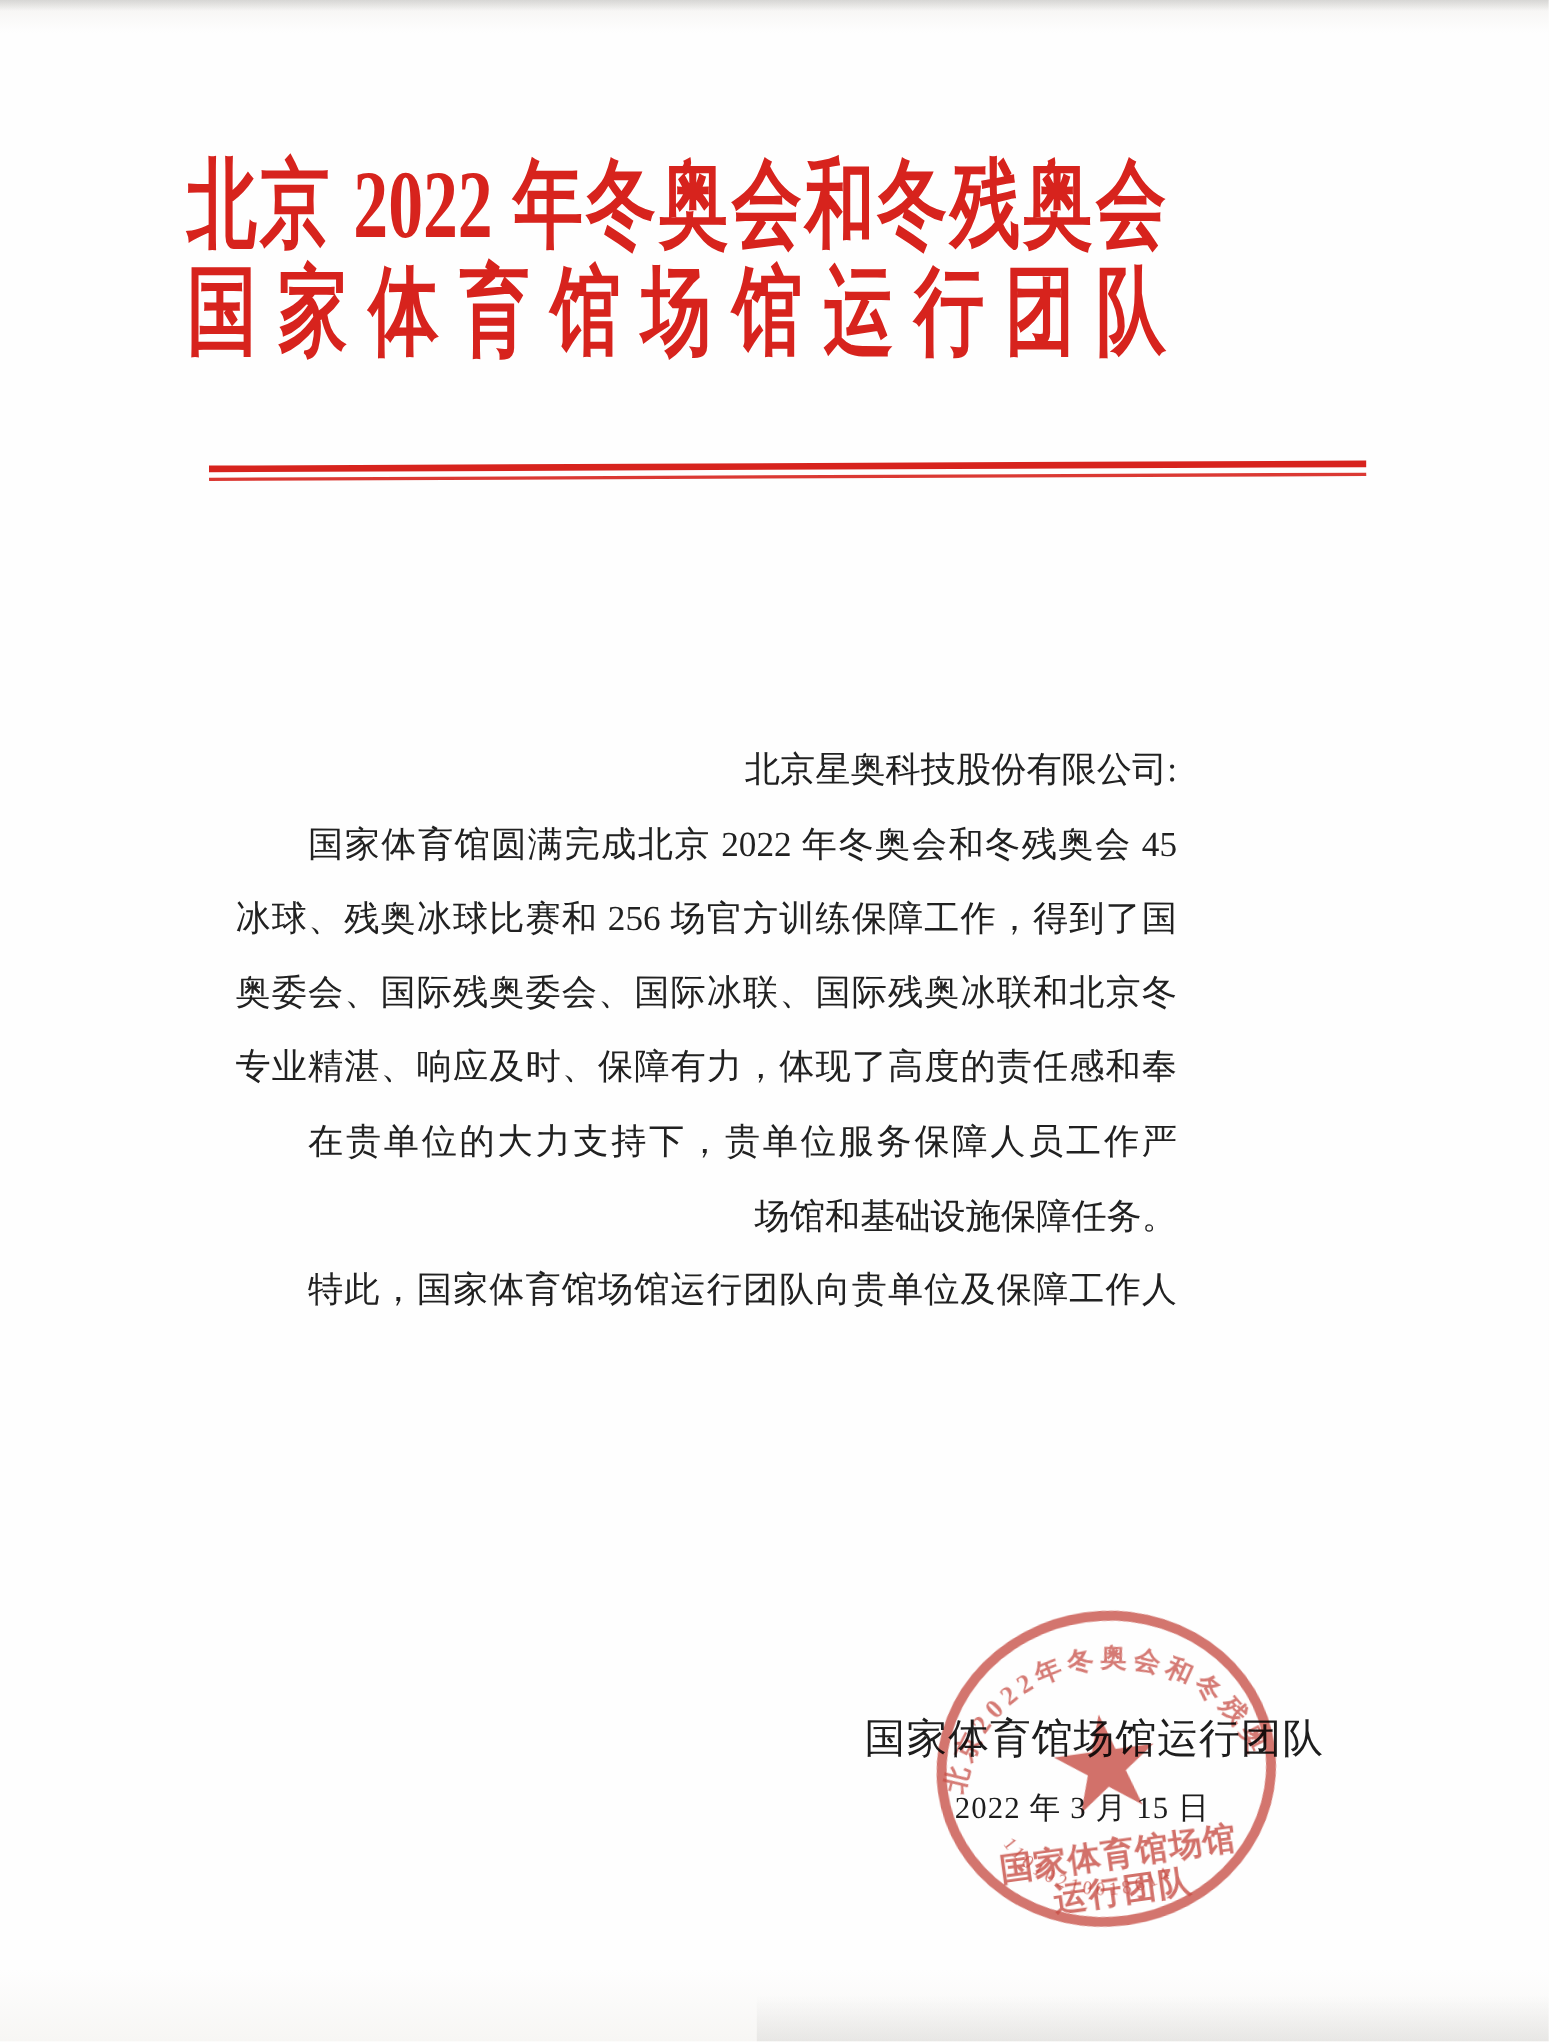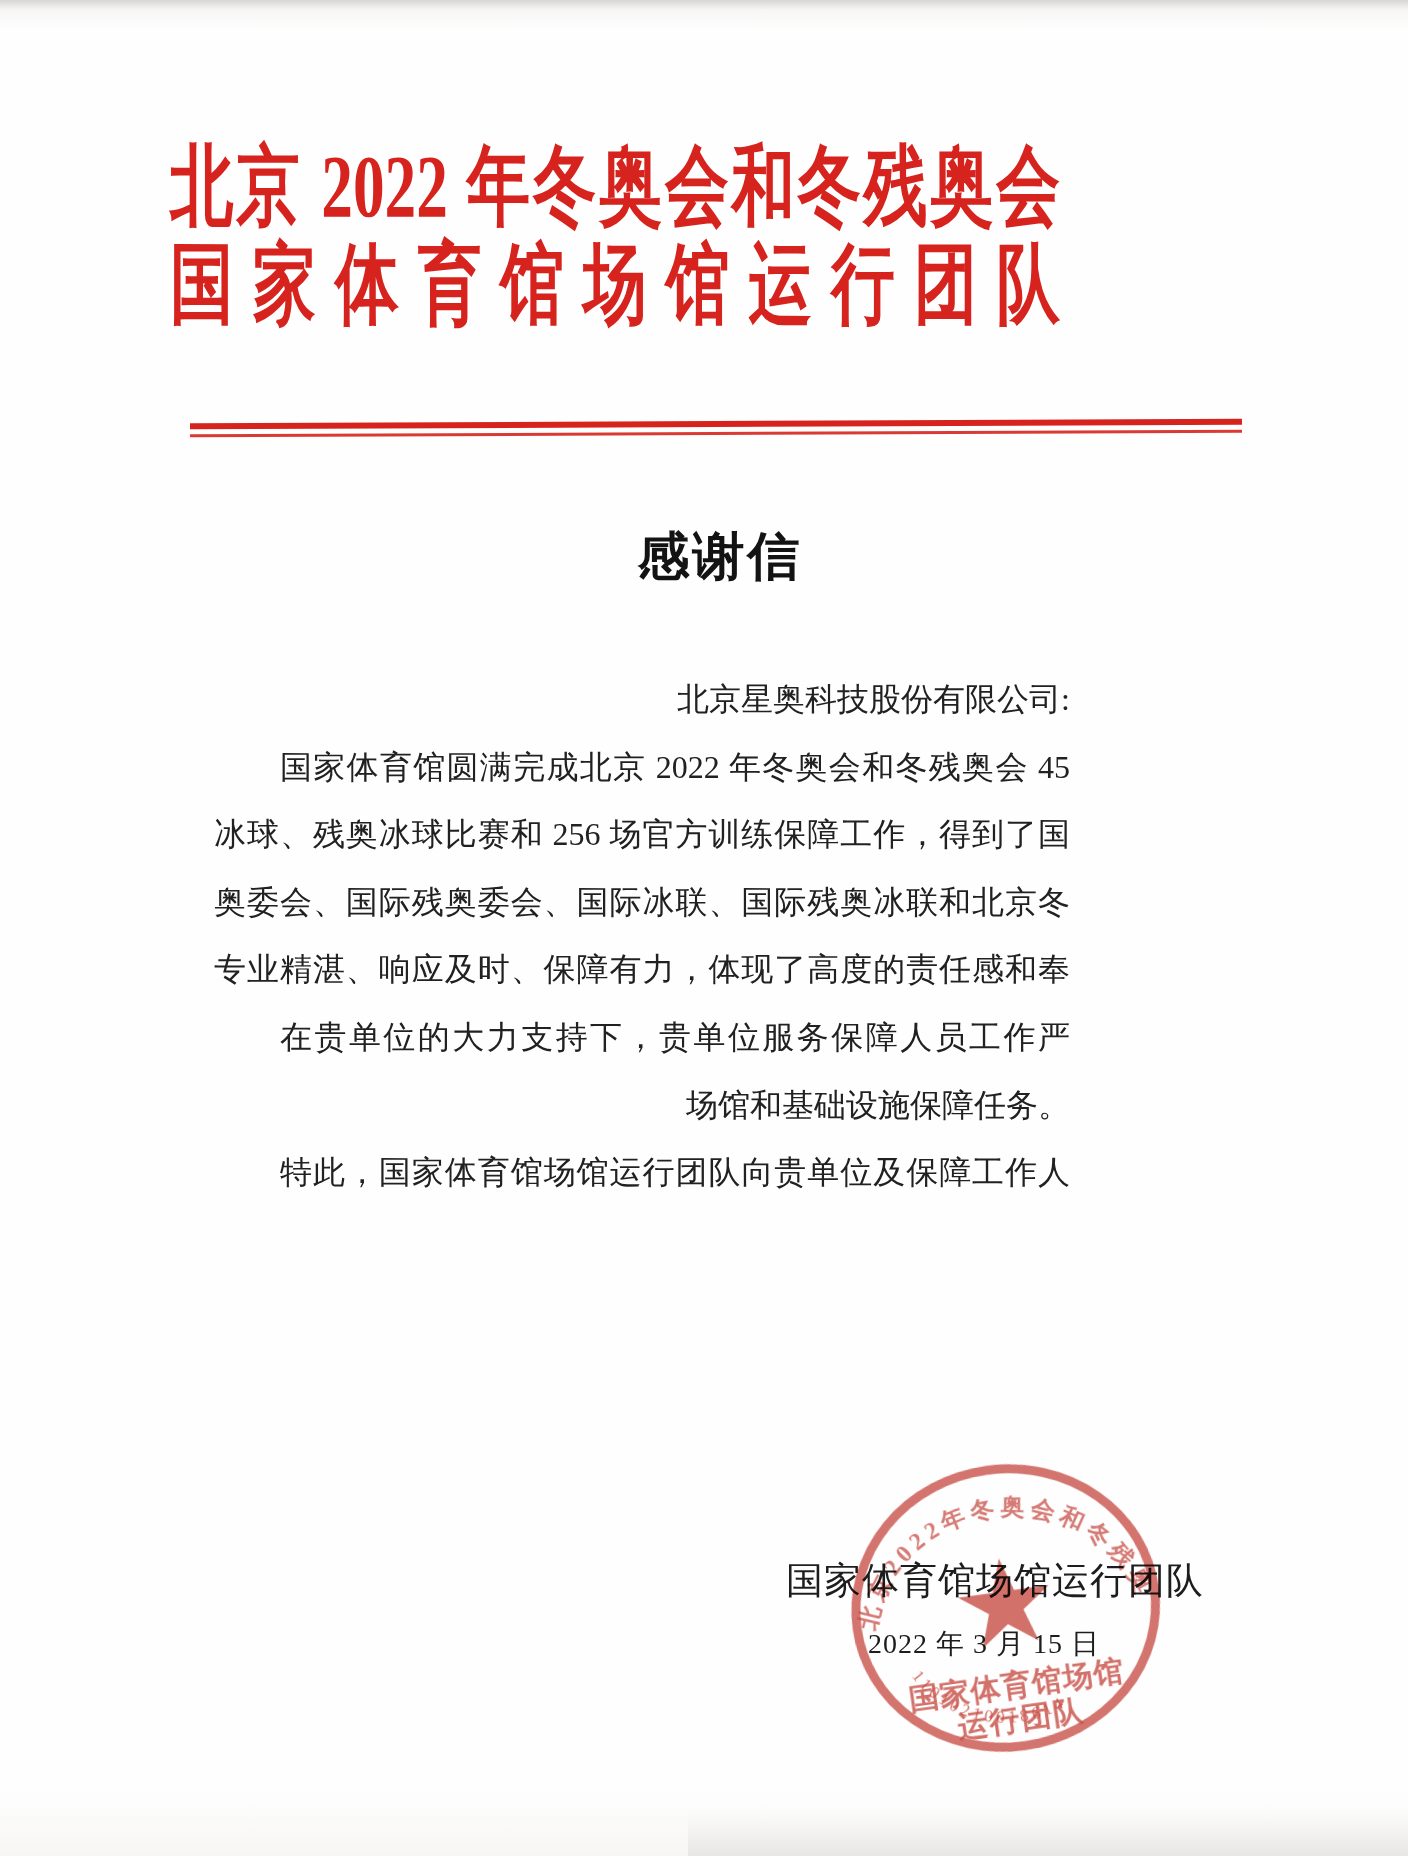--- a/index.html
+++ b/index.html
@@ -53,21 +53,20 @@
   <div class="letterhead">
     <div class="tl">北京 2022 年冬奥会和冬残奥会</div>
     <div class="tl">国家体育馆场馆运行团队</div>
   </div>
 
   <div class="rule-wrap">
     <div class="rule-thick"></div>
     <div class="rule-thin"></div>
   </div>
 
-  <div class="heading">感谢信</div>
 
   <div class="body-block">
       <div class="body-line">北京星奥科技股份有限公司:</div>
       <div class="body-line indent justify">国家体育馆圆满完成北京 2022 年冬奥会和冬残奥会 45 场</div>
       <div class="body-line justify">冰球、残奥冰球比赛和 256 场官方训练保障工作，得到了国际</div>
       <div class="body-line justify">奥委会、国际残奥委会、国际冰联、国际残奥冰联和北京冬奥</div>
       <div class="body-line justify">专业精湛、响应及时、保障有力，体现了高度的责任感和奉献</div>
       <div class="body-line indent justify">在贵单位的大力支持下，贵单位服务保障人员工作严谨、</div>
       <div class="body-line">场馆和基础设施保障任务。</div>
       <div class="body-line indent justify">特此，国家体育馆场馆运行团队向贵单位及保障工作人员</div>

